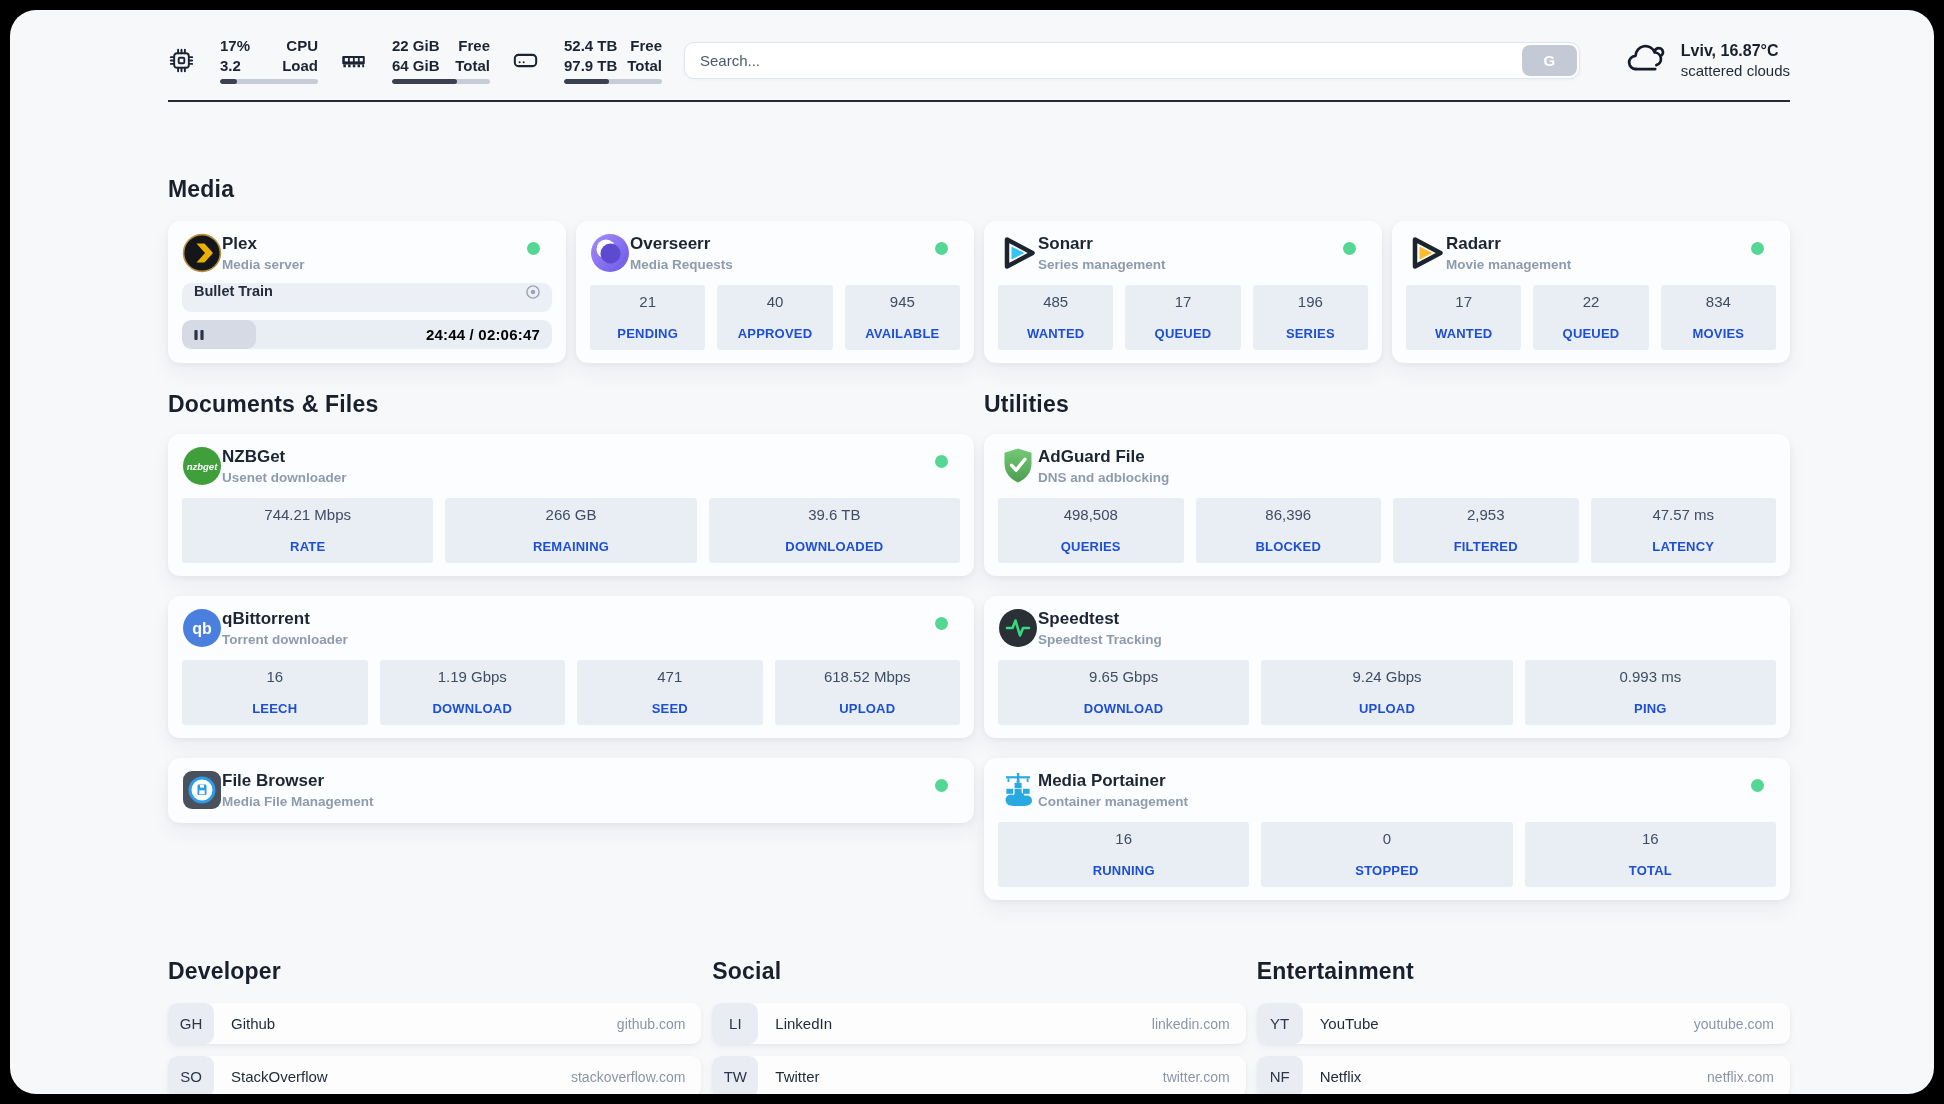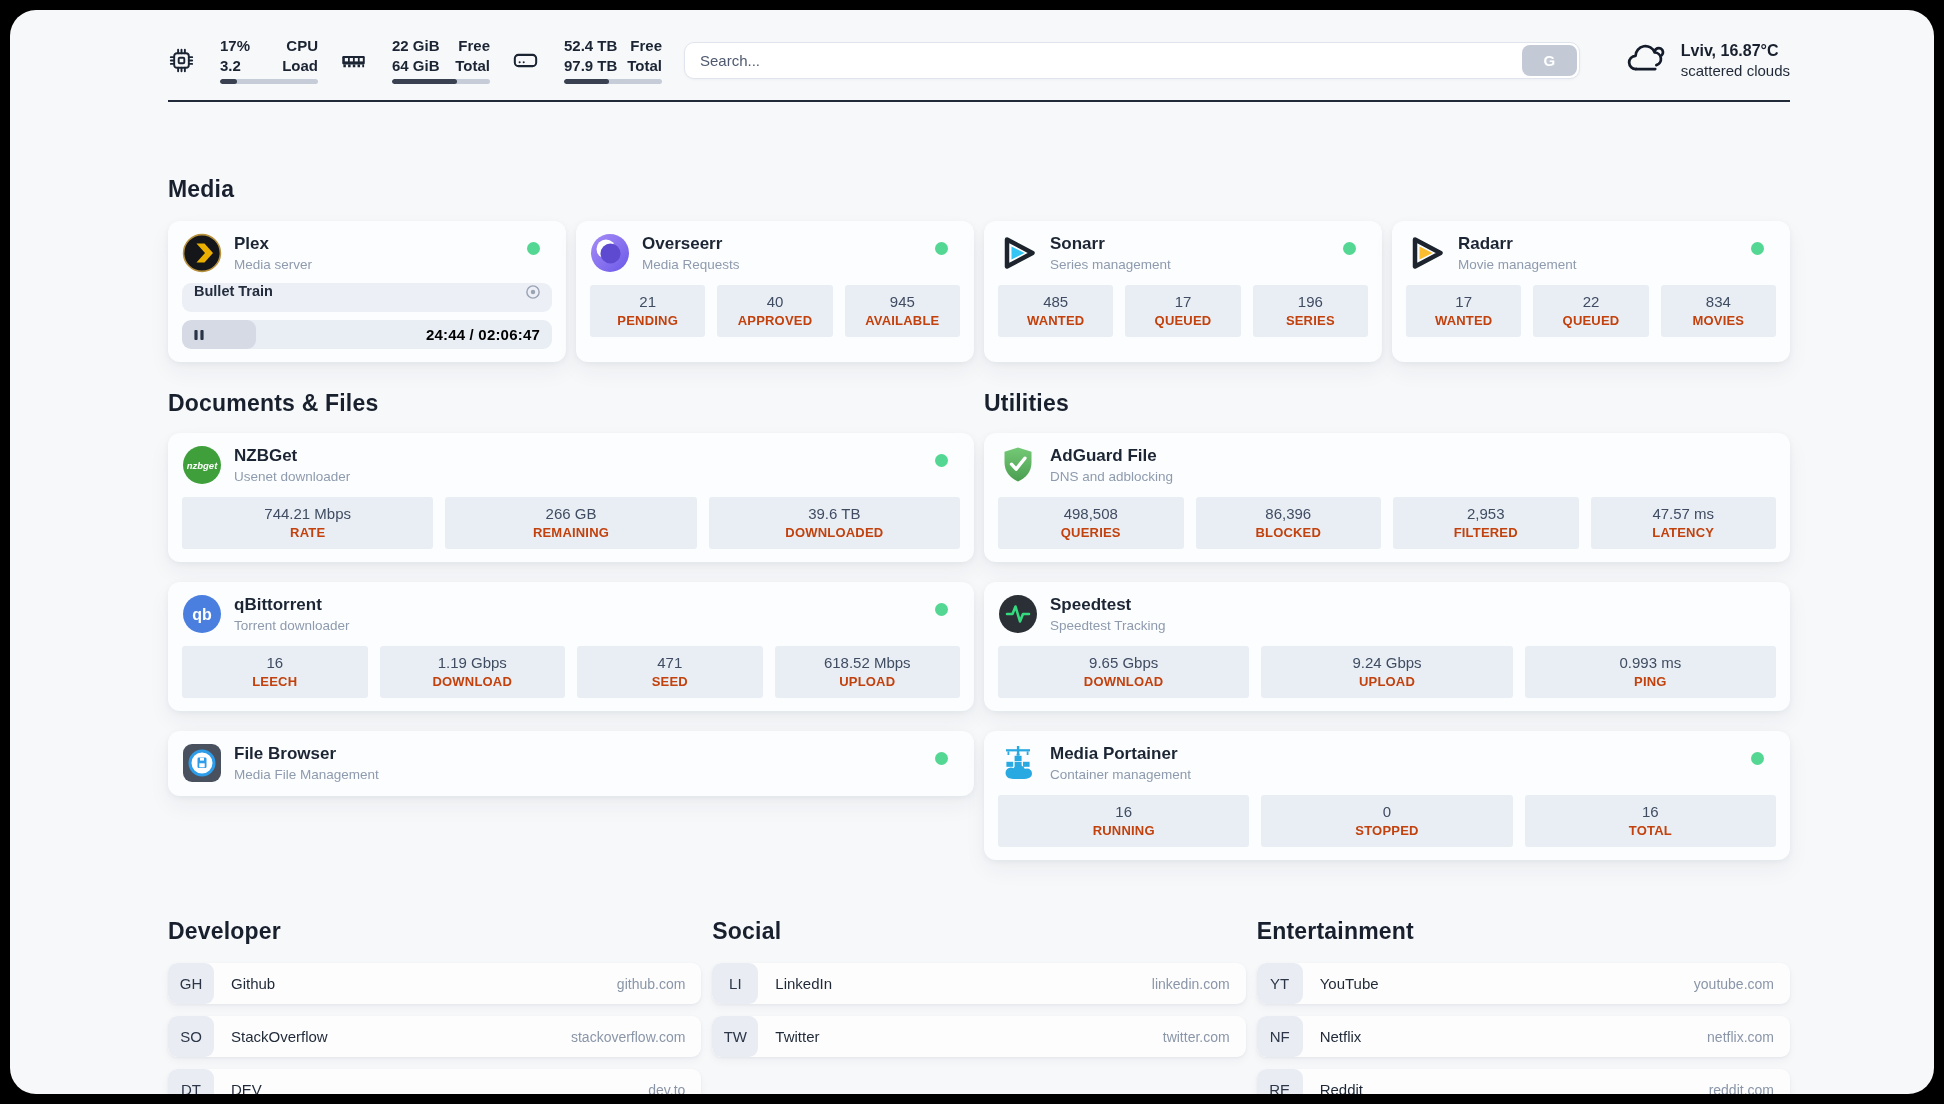--- a/index.html
+++ b/index.html
@@ -30,31 +30,31 @@
   .w2 { font-size:15px; color:#1f2937; margin-top:2px; }
 
   .divider { margin-top:16px; height:2px; background:#232b3a; }
 
   
   .section-title { font-size:23px; font-weight:600; color:#18202e; letter-spacing:.2px; }
   .media-section { margin-top:74px; }
   .media-grid { margin-top:18px; display:grid; grid-template-columns:repeat(4,1fr); gap:10px; }
 
   .card { background:#fcfdfe; border-radius:12px; padding:12px 14px 13px; position:relative; box-shadow:0 2px 6px rgba(25,35,60,.05), 0 10px 22px rgba(25,35,60,.05); cursor:pointer; }
-  .card-head { display:flex; align-items:center; gap:12px; }
+  .card-head { display:flex; align-items:center; }
   .app-icon { width:40px; height:40px; flex:0 0 40px; }
   .app-icon svg { display:block; width:40px; height:40px; }
   .app-title { font-size:17px; font-weight:600; color:#1b2534; }
-  .app-sub { font-size:13.5px; color:#8e9bae; margin-top:3px; }
+  .app-sub { font-size:13.5px; color:#8e9bae; margin-top:3px;font-weight:bold; }
   .status-dot { position:absolute; top:21px; right:26px; width:13px; height:13px; border-radius:50%; background:#54d793; }
 
   .stat-row { display:grid; grid-auto-flow:column; grid-auto-columns:1fr; gap:12px; margin-top:12px; }
   .stat-box { background:#e9eef5; border-radius:3px; text-align:center; padding:8px 4px 9px; }
   .stat-val { font-size:15px; color:#3f4c61; }
-  .stat-lbl { font-size:13px; font-weight:700; color:#c2410c; margin-top:3px; letter-spacing:.2px; }
+  .stat-lbl { font-size:13px; font-weight:700; color:#1d4ed8; margin-top:16px; letter-spacing:.2px; }
 
   
   .player-track { margin-top:10px; background:#eceff5; border-radius:9px; height:29px; display:flex; padding:0 10px 0 12px; font-size:14.5px; font-weight:600; color:#232d3d; }
   .track-icon { margin-left:auto; display:flex; }
   .player-bar { margin-top:8px; background:#e9edf4; border-radius:9px; height:29px; position:relative; display:flex; align-items:center; overflow:hidden; }
   .player-fill { position:absolute; left:0; top:0; bottom:0; background:#d5dae4; border-radius:9px; }
   .pause { position:relative; margin-left:10px; display:flex; }
   .time { position:relative; margin-left:auto; padding-right:12px; font-size:15px; font-weight:700; color:#000000; letter-spacing:.2px; }
 
   .two-col { margin-top:28px; display:grid; grid-template-columns:1fr 1fr; gap:10px; }

